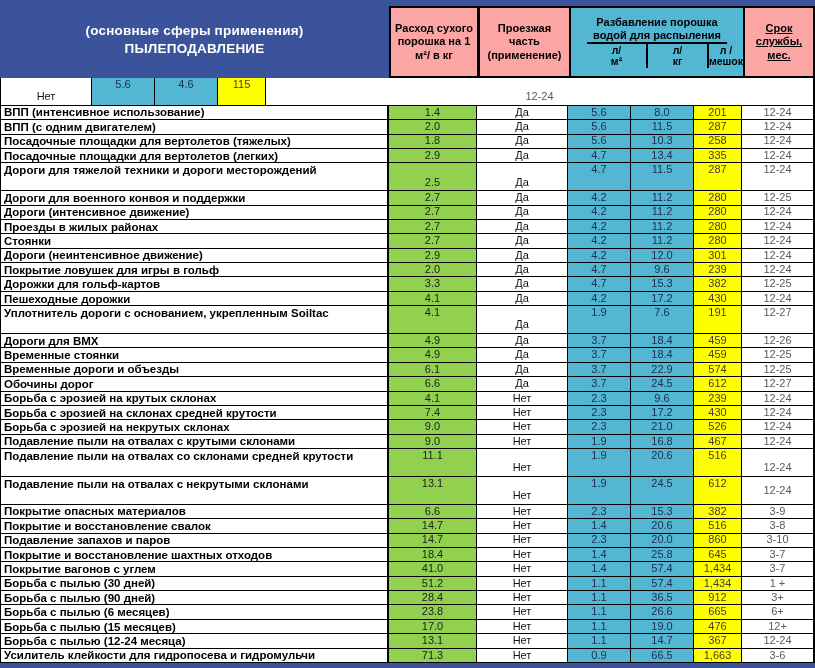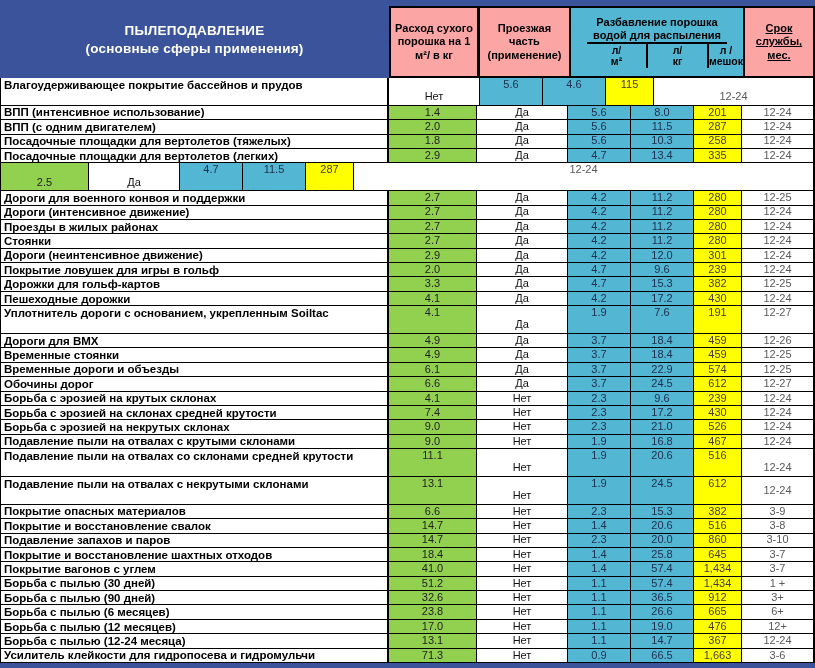--- a/index.html
+++ b/index.html
@@ -65,22 +65,22 @@
   
   .bstrip{ flex:0 0 5px; background:var(--blue); }
 </style>
 </head>
 <body>
 
 <div class="page">
 
   <div class="hdr">
     <div class="hdr-title">
+      <div>(основные сферы применения)</div>
       <div>ПЫЛЕПОДАВЛЕНИЕ</div>
-      <div>(основные сферы применения)</div>
     </div>
     <div class="hdr-cols">
       <div class="hbox h-usage">Расход сухого порошка на 1 м²/ в кг</div>
       <div class="hbox h-road">Проезжая часть (применение)</div>
       <div class="hbox h-dil">
         <div class="h-dil-title">Разбавление порошка водой для распыления</div>
         <div class="h-dil-subs">
           <div class="h-sub h-sub-m2">
             <span>л/</span>
             <span>м²</span>
@@ -94,21 +94,20 @@
             <span>мешок</span>
           </div>
         </div>
       </div>
       <div class="hbox h-life">Срок службы, мес.</div>
     </div>
   </div>
 
   <div class="bodyrows" id="tbody">
       <div class="row tall">
-        <div class="c name">Влагоудерживающее покрытие бассейнов и прудов</div>
         <div class="c road va-b">Нет</div>
         <div class="c lm2 va-t">5.6</div>
         <div class="c lkg va-t">4.6</div>
         <div class="c lbag va-t">115</div>
         <div class="c life va-b">12-24</div>
       </div>
       <div class="row">
         <div class="c name">ВПП (интенсивное использование)</div>
         <div class="c usage">1.4</div>
         <div class="c road">Да</div>
@@ -138,20 +137,21 @@
       <div class="row">
         <div class="c name">Посадочные площадки для вертолетов (легких)</div>
         <div class="c usage">2.9</div>
         <div class="c road">Да</div>
         <div class="c lm2">4.7</div>
         <div class="c lkg">13.4</div>
         <div class="c lbag">335</div>
         <div class="c life">12-24</div>
       </div>
       <div class="row tall">
+        <div class="c name">Дороги для тяжелой техники и дороги месторождений</div>
         <div class="c usage va-b">2.5</div>
         <div class="c road va-b">Да</div>
         <div class="c lm2 va-t">4.7</div>
         <div class="c lkg va-t">11.5</div>
         <div class="c lbag va-t">287</div>
         <div class="c life va-t">12-24</div>
       </div>
       <div class="row">
         <div class="c name">Дороги для военного конвоя и поддержки</div>
         <div class="c usage">2.7</div>
@@ -372,38 +372,38 @@
         <div class="c name">Борьба с пылью (30 дней)</div>
         <div class="c usage">51.2</div>
         <div class="c road">Нет</div>
         <div class="c lm2">1.1</div>
         <div class="c lkg">57.4</div>
         <div class="c lbag">1,434</div>
         <div class="c life">1 +</div>
       </div>
       <div class="row">
         <div class="c name">Борьба с пылью (90 дней)</div>
-        <div class="c usage">32.6</div>
+        <div class="c usage">28.4</div>
         <div class="c road">Нет</div>
         <div class="c lm2">1.1</div>
         <div class="c lkg">36.5</div>
         <div class="c lbag">912</div>
         <div class="c life">3+</div>
       </div>
       <div class="row">
         <div class="c name">Борьба с пылью (6 месяцев)</div>
         <div class="c usage">23.8</div>
         <div class="c road">Нет</div>
         <div class="c lm2">1.1</div>
         <div class="c lkg">26.6</div>
         <div class="c lbag">665</div>
         <div class="c life">6+</div>
       </div>
       <div class="row">
-        <div class="c name">Борьба с пылью (12 месяцев)</div>
+        <div class="c name">Борьба с пылью (15 месяцев)</div>
         <div class="c usage">17.0</div>
         <div class="c road">Нет</div>
         <div class="c lm2">1.1</div>
         <div class="c lkg">19.0</div>
         <div class="c lbag">476</div>
         <div class="c life">12+</div>
       </div>
       <div class="row">
         <div class="c name">Борьба с пылью (12-24 месяца)</div>
         <div class="c usage">13.1</div>

